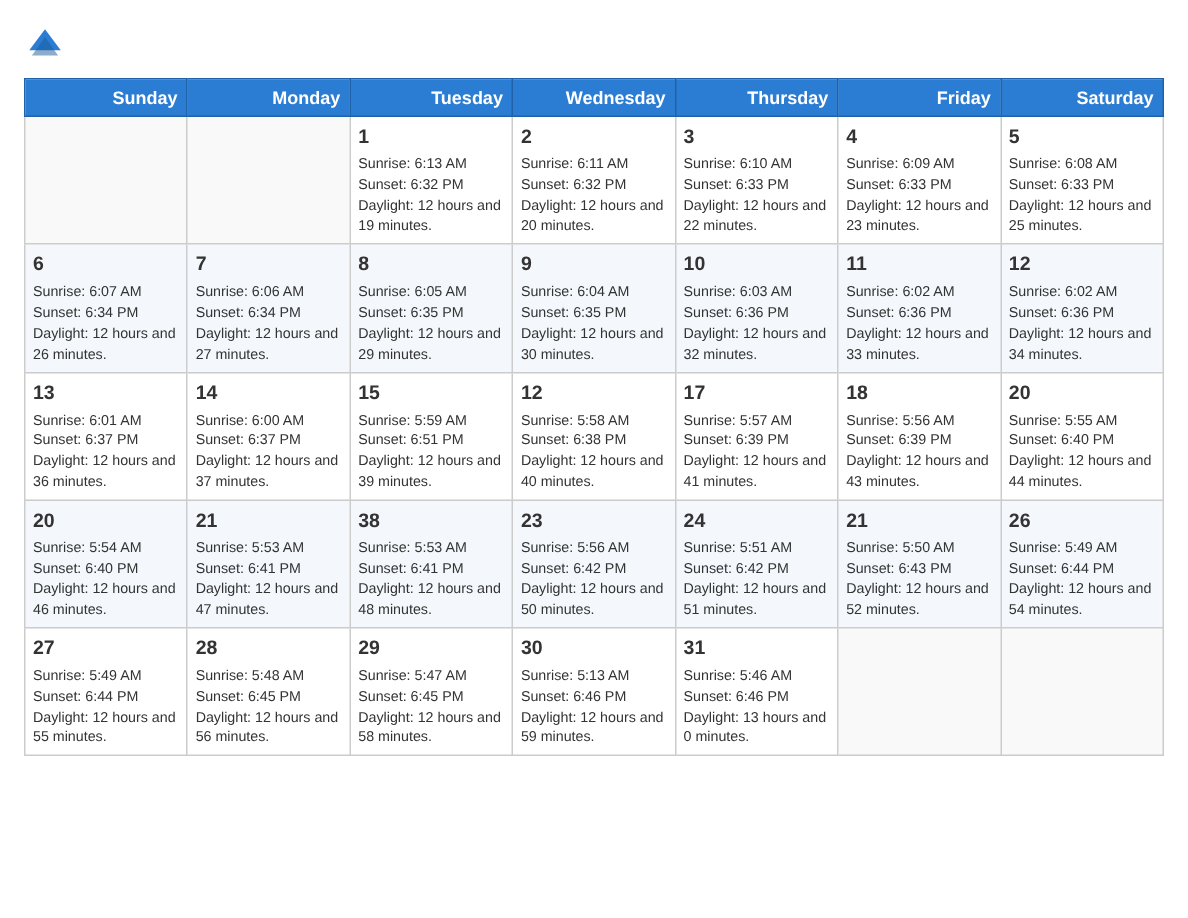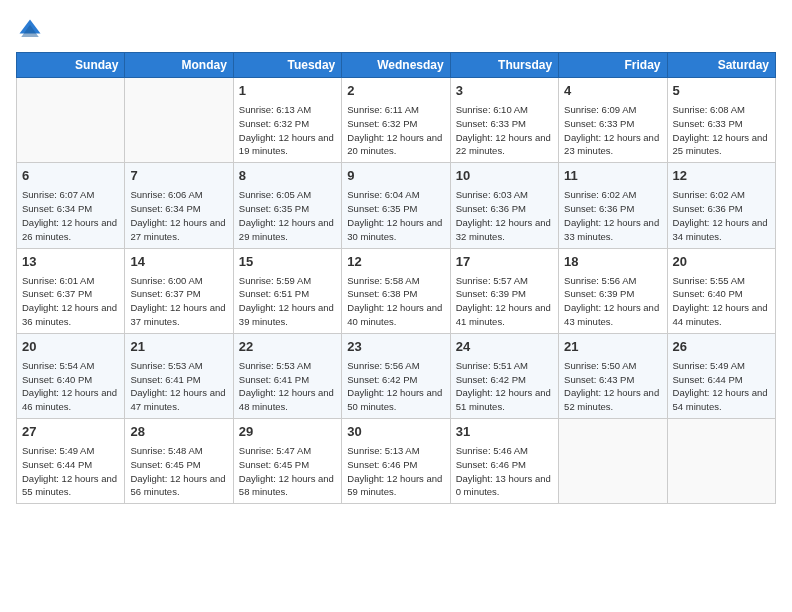--- a/index.html
+++ b/index.html
@@ -278,21 +278,21 @@
 and 46 minutes.</div>
         </td>
         <td>
           <span class="day-number">21</span>
           <div class="day-detail">Sunrise: 5:53 AM
 Sunset: 6:41 PM
 Daylight: 12 hours
 and 47 minutes.</div>
         </td>
         <td>
-          <span class="day-number">22</span>
+          <span class="day-number">38</span>
           <div class="day-detail">Sunrise: 5:53 AM
 Sunset: 6:41 PM
 Daylight: 12 hours
 and 48 minutes.</div>
         </td>
         <td>
           <span class="day-number">23</span>
           <div class="day-detail">Sunrise: 5:56 AM
 Sunset: 6:42 PM
 Daylight: 12 hours

